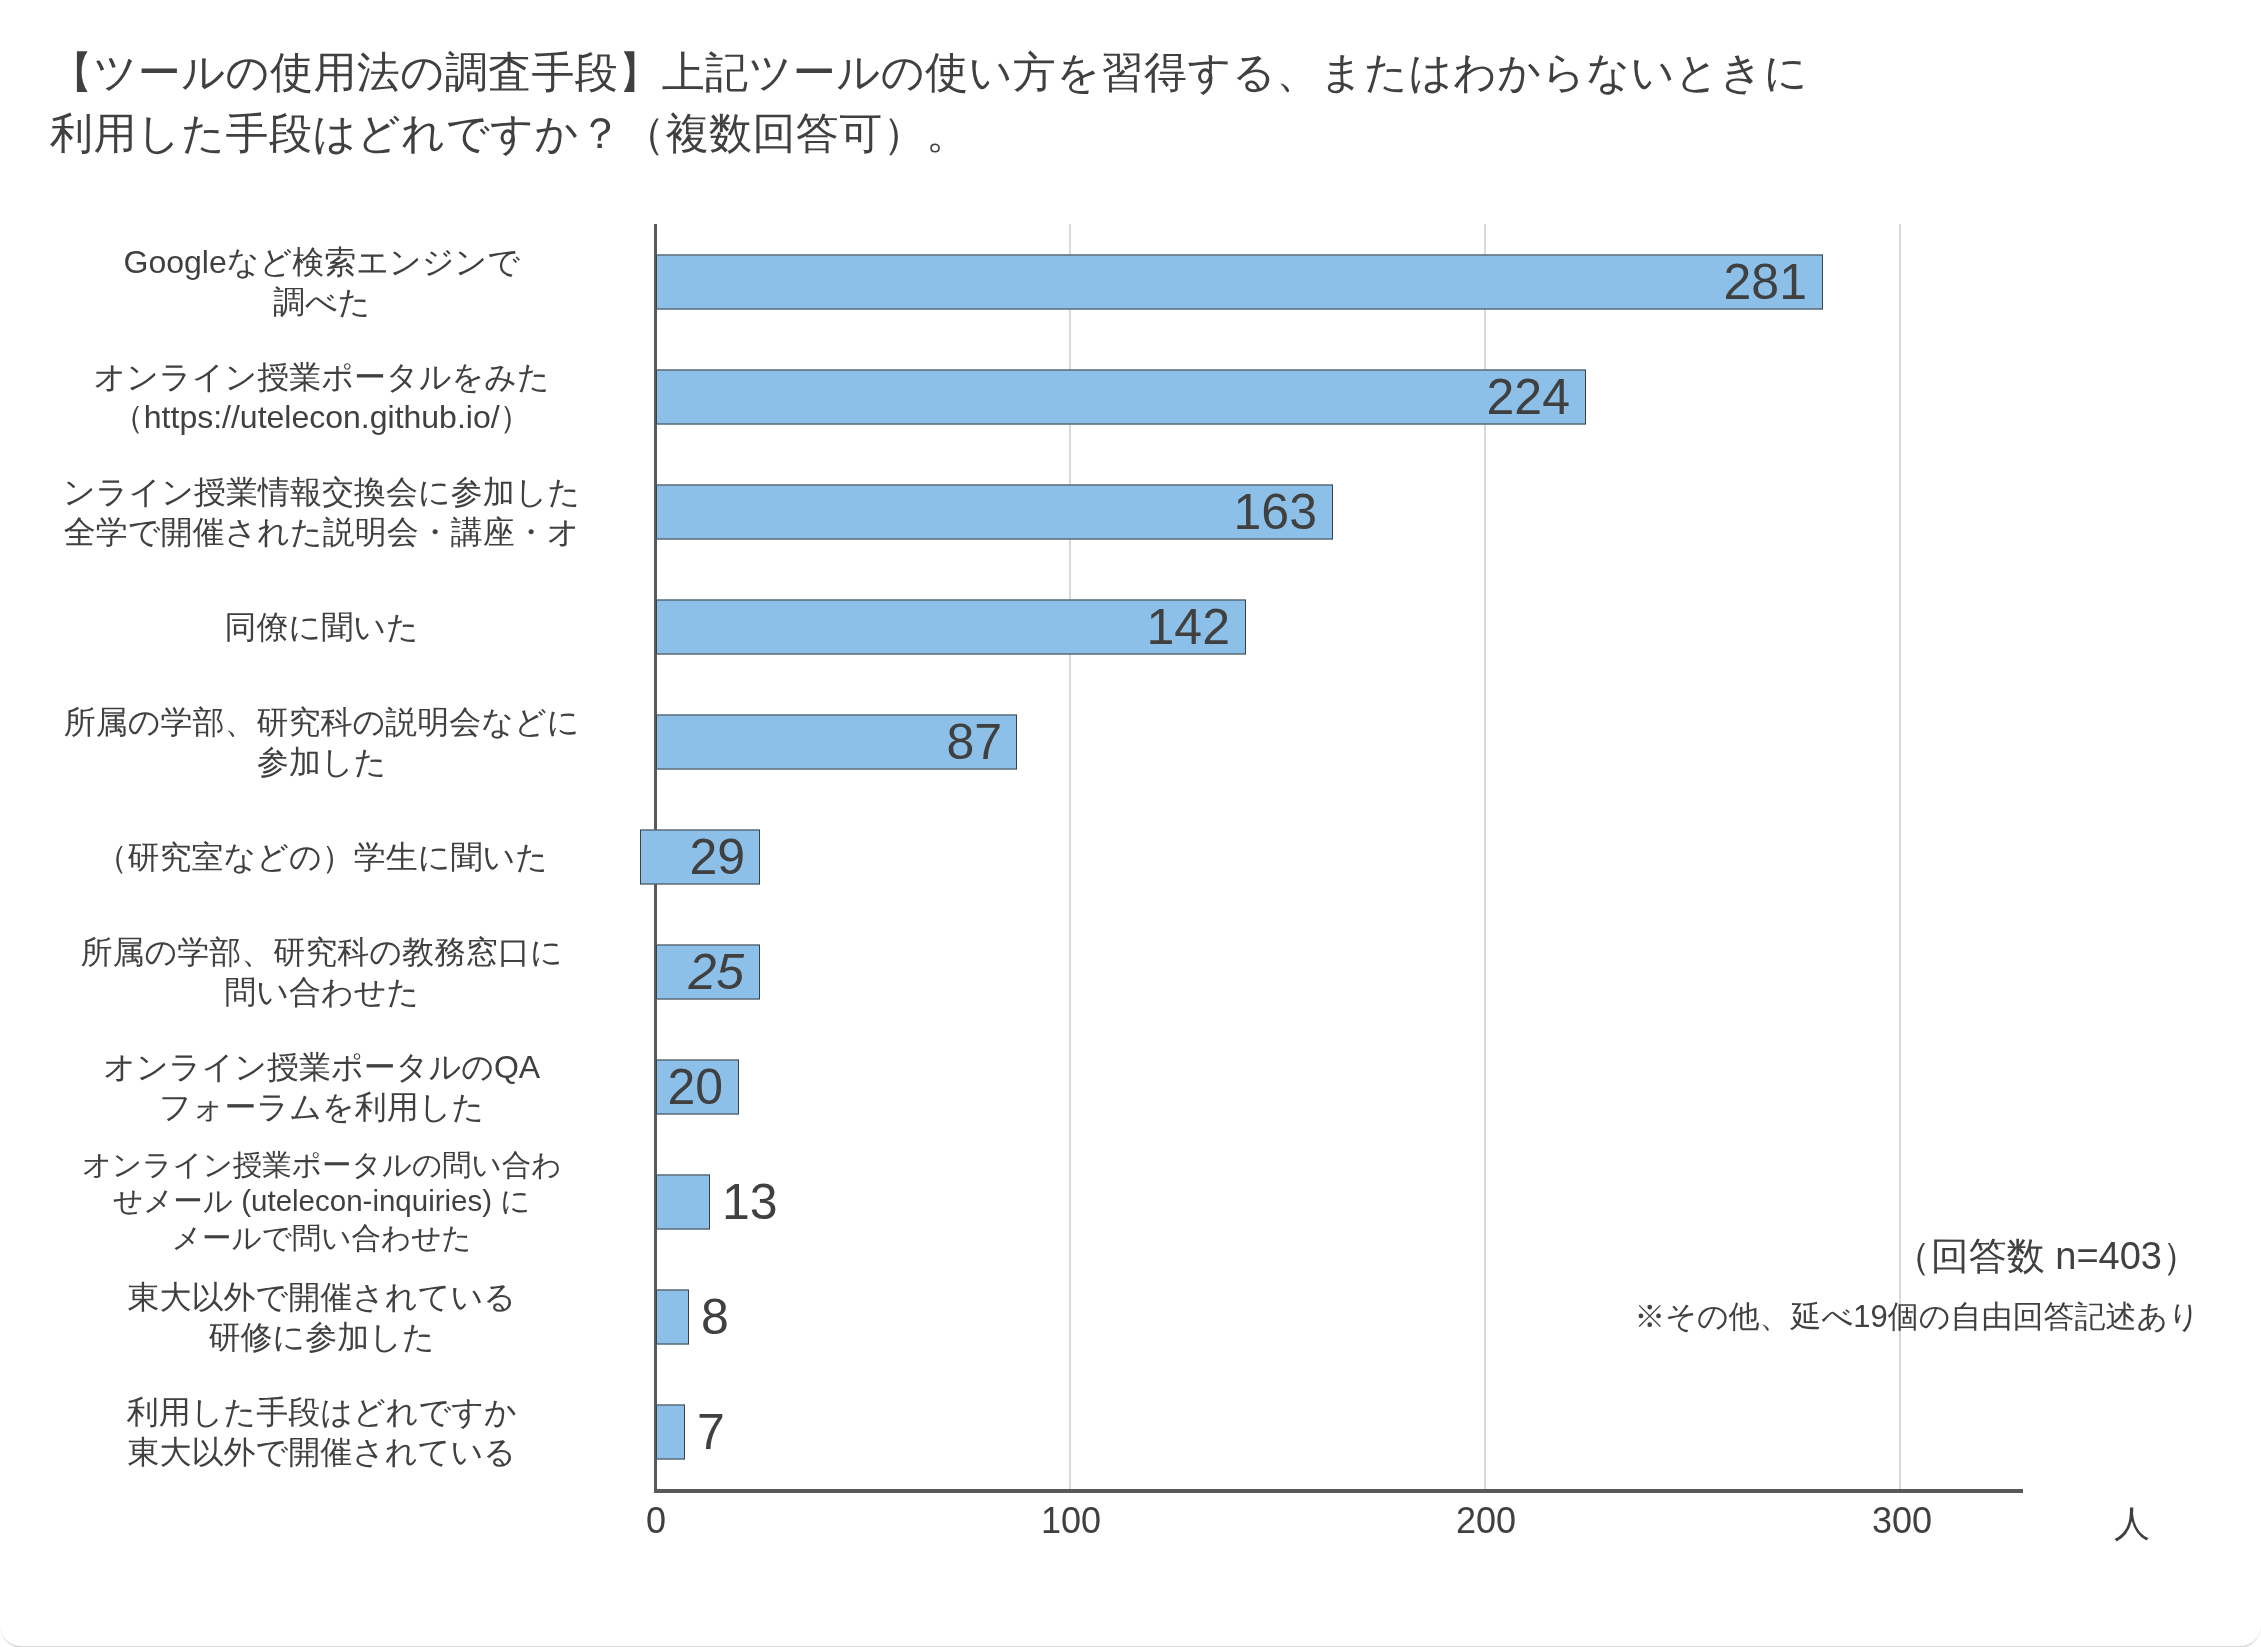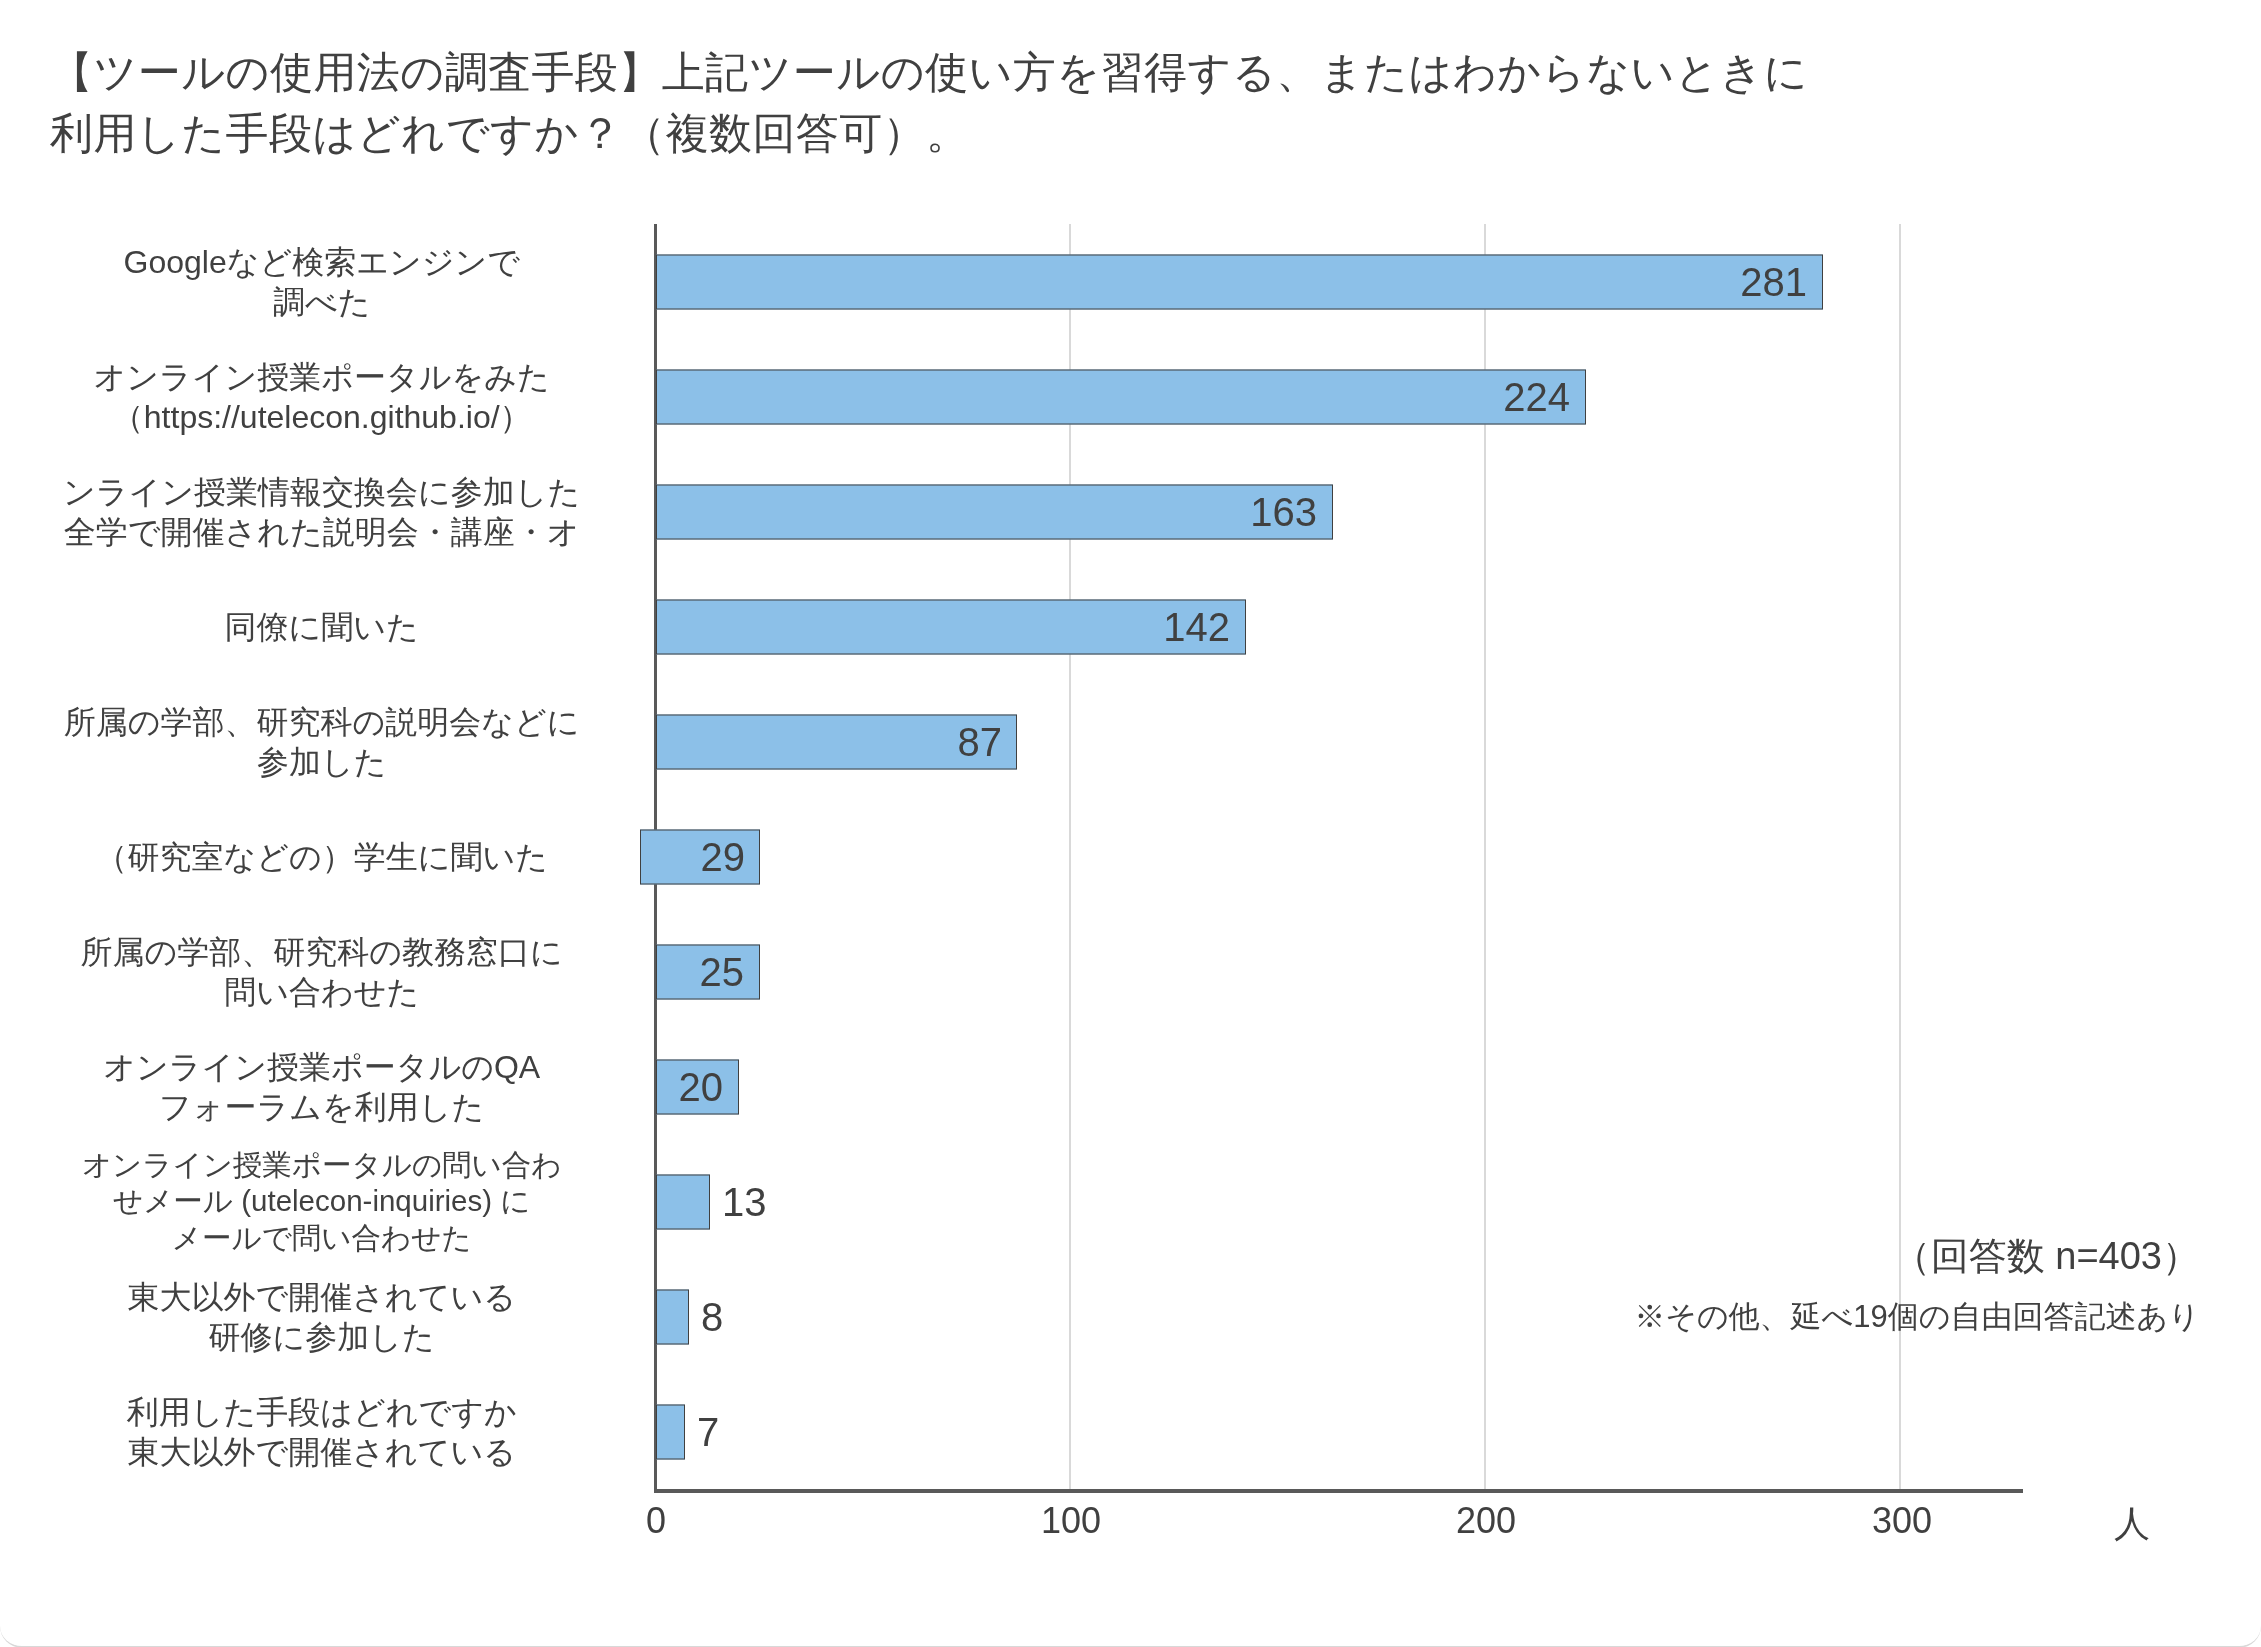--- a/index.html
+++ b/index.html
@@ -107,21 +107,21 @@
     transform: translateY(-50%);
     height: 55px;
     background: #8cc0e8;
     border: 1.7px solid #404040;
     box-sizing: border-box;
   }
   .bar-value {
     position: absolute;
     top: 50%;
     transform: translateY(-50%);
-    font-size: 40px;
+    font-size: 50px;
     color: #404040;
   }
 
   
   .xaxis {
     position: absolute;
     left: 654px;
     top: 1272px;
     width: 1369px;
     height: 3.5px;
@@ -235,21 +235,21 @@
           <div class="bar-wrap" style="left: 640px; width: 120px;">
             <div class="bar" style="left: 0px; width: 120px; background: rgb(140, 192, 232); border-color: rgb(64, 64, 64);"></div>
             <div class="bar-value" style="left: 105px; transform: translate(-100%, -50%);">29</div>
           </div>
         </div>
         <div class="row" style="top: 697px; height: 115px;">
           <div class="label" style="top: 50%; transform: translateY(-50%);">
             <div>所属の学部、研究科の教務窓口に</div>
             <div>問い合わせた</div>
           </div>
-          <div class="bar-wrap" style="left: 656px; width: 104px;">
+          <div class="bar-wrap" style="left: 656px; width: 104px; font-style: italic;">
             <div class="bar" style="left: 0px; width: 104px; background: rgb(140, 192, 232); border-color: rgb(64, 64, 64);"></div>
             <div class="bar-value" style="left: 88px; transform: translate(-100%, -50%);">25</div>
           </div>
         </div>
         <div class="row" style="top: 812px; height: 115px;">
           <div class="label" style="top: 50%; transform: translateY(-50%);">
             <div>オンライン授業ポータルのQA</div>
             <div>フォーラムを利用した</div>
           </div>
           <div class="bar-wrap" style="left: 656px; width: 83px;">

